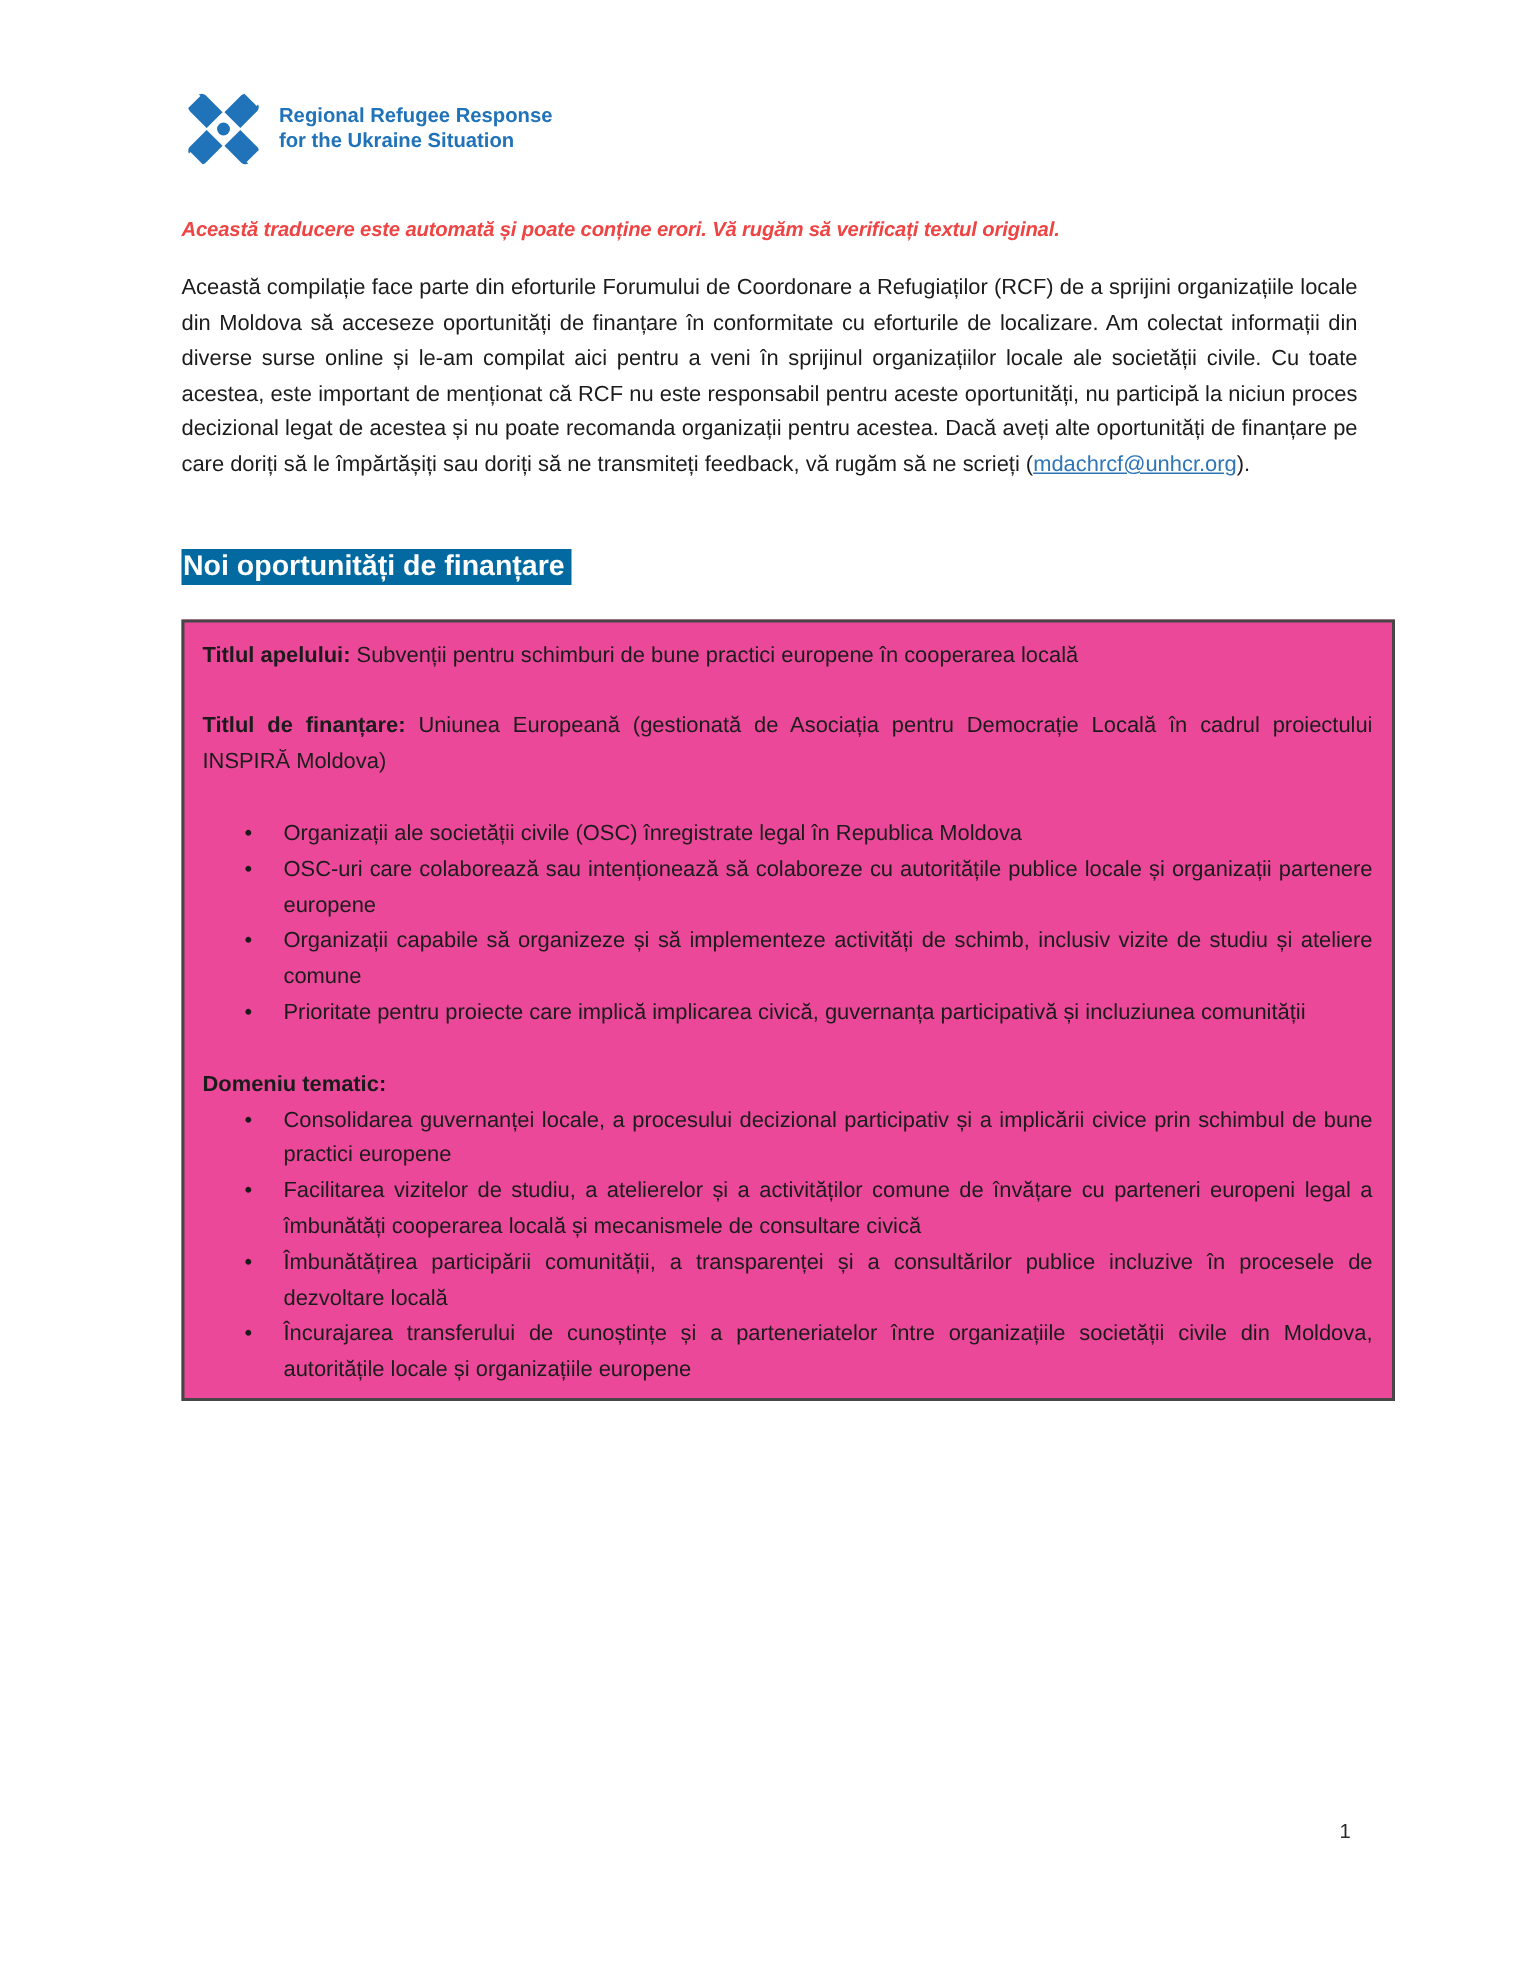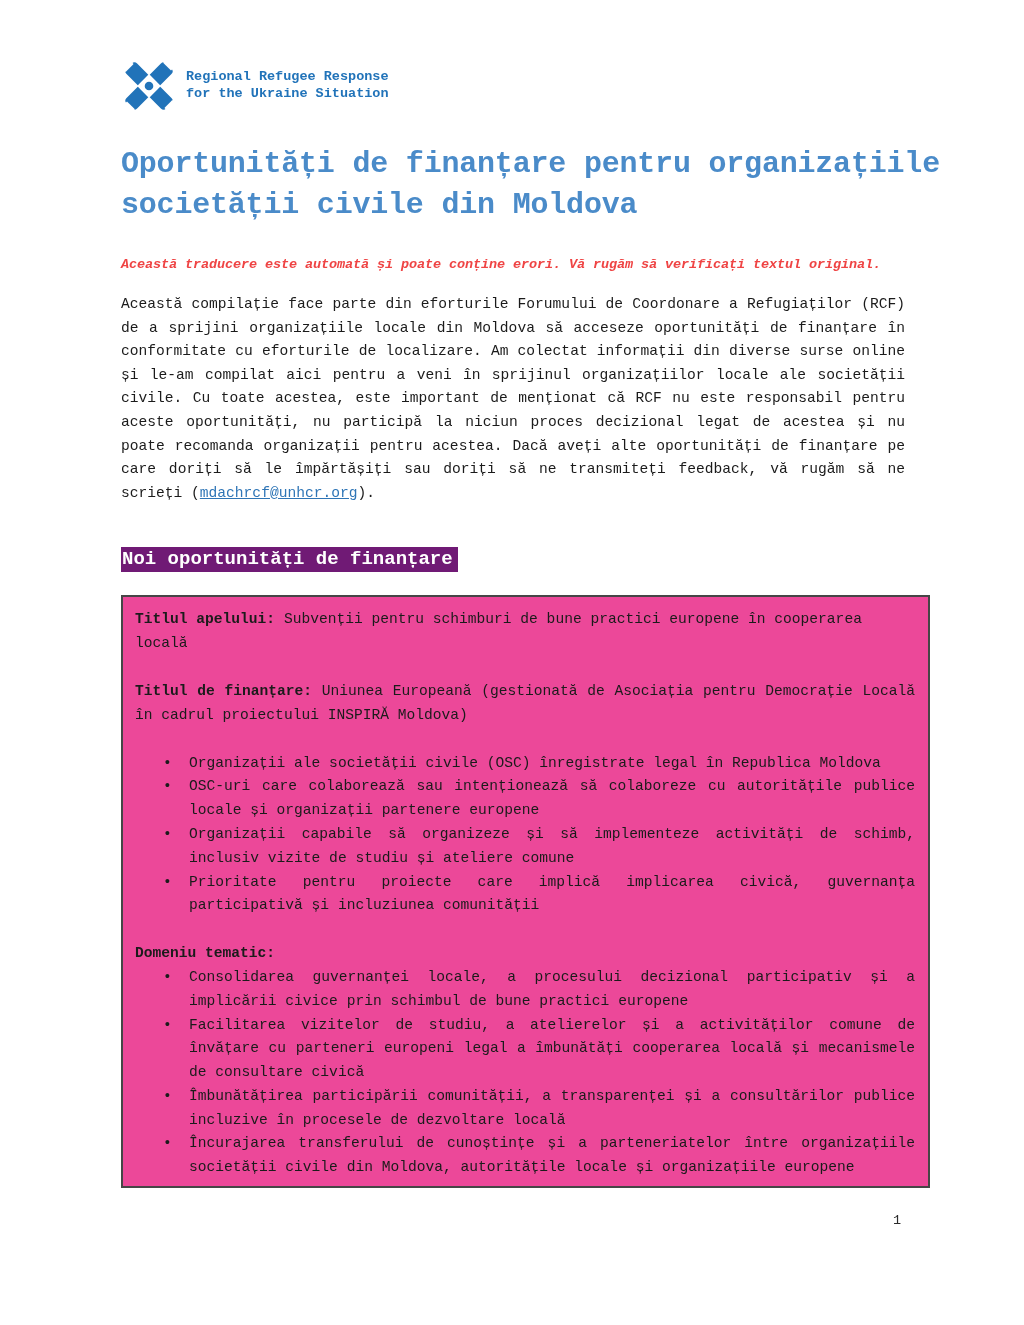--- a/index.html
+++ b/index.html
@@ -8,21 +8,20 @@
     font-family:"Liberation Sans", sans-serif;
     color:#1b1b1b;
     overflow:hidden;
   }
   .page {
     position:relative;
     width:1024px; height:1045px;
     box-sizing:border-box;
     padding:58px 72px 0 121px;
     background:#ffffff;
-    font-family:Liberation Mono, monospace;
   }
   
   .logo-row { display:flex; align-items:flex-start; gap:9px; }
   .logo-icon { width:56px; height:56px; flex:0 0 56px; }
   .logo-text {
     margin-top:10px;
     font-size:13.5px; font-weight:bold; line-height:17px;
     color:#2173b9;
   }
   
@@ -49,21 +48,21 @@
     text-align:justify;
   }
   .intro a {
     color:#2e75b6; text-decoration:underline; cursor:pointer;
   }
   .section-heading {
     margin:40px 0 0 0;
     font-size:19px; font-weight:bold; line-height:29px;
   }
   .section-heading .hl {
-    background:#701a75; color:#ffffff;
+    background:#0369a1; color:#ffffff;
     padding:1px 5px 2px 1px;
   }
   
   .call-box {
     margin-top:21px;
     width:809px;
     box-sizing:border-box;
     border:2px solid #464646;
     background:#ec4899;
     padding:11px 13px 6px 12px;
@@ -103,24 +102,20 @@
         <rect x="48" y="48" width="12" height="12" transform="rotate(45 55 55)"></rect>
       </g>
       <circle cx="30" cy="30" r="4.6" fill="#2173b9"></circle>
     </svg>
     <div class="logo-text">
       <div>Regional Refugee Response</div>
       <div>for the Ukraine Situation</div>
     </div>
   </header>
 
-  <h1 class="doc-title">
-    <div>Oportunități de finanțare pentru organizațiile</div>
-    <div>societății civile din Moldova</div>
-  </h1>
 
 
   <p class="disclaimer">Această traducere este automată și poate conține erori. Vă rugăm să verificați textul original.</p>
 
   <p class="intro"><span>Această compilație face parte din eforturile Forumului de Coordonare a Refugiaților (RCF) de a sprijini organizațiile locale din Moldova să acceseze oportunități de finanțare în conformitate cu eforturile de localizare. Am colectat informații din diverse surse online și le-am compilat aici pentru a veni în sprijinul organizațiilor locale ale societății civile. Cu toate acestea, este important de menționat că RCF nu este responsabil pentru aceste oportunități, nu participă la niciun proces decizional legat de acestea și nu poate recomanda organizații pentru acestea. Dacă aveți alte oportunități de finanțare pe care doriți să le împărtășiți sau doriți să ne transmiteți feedback, vă rugăm să ne scrieți (</span><a href="#">mdachrcf@unhcr.org</a><span>).</span></p>
 
   <h2 class="section-heading">
     <span class="hl">Noi oportunități de finanțare</span>
   </h2>
 

